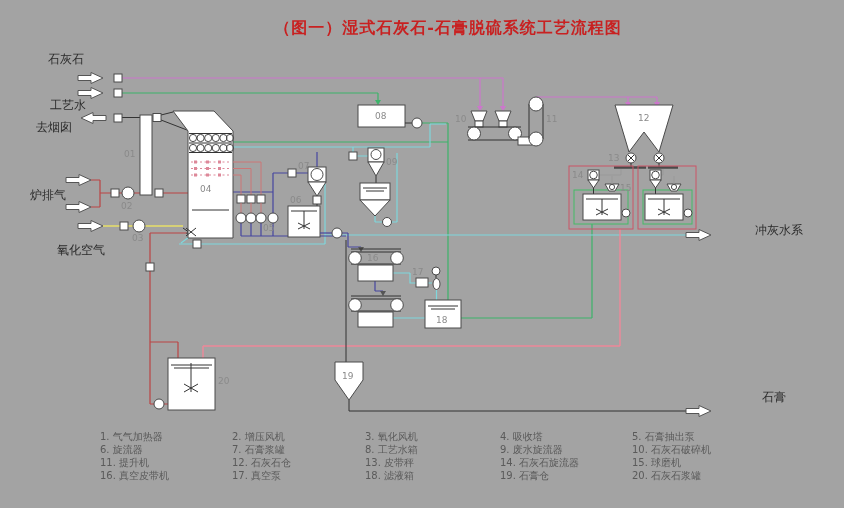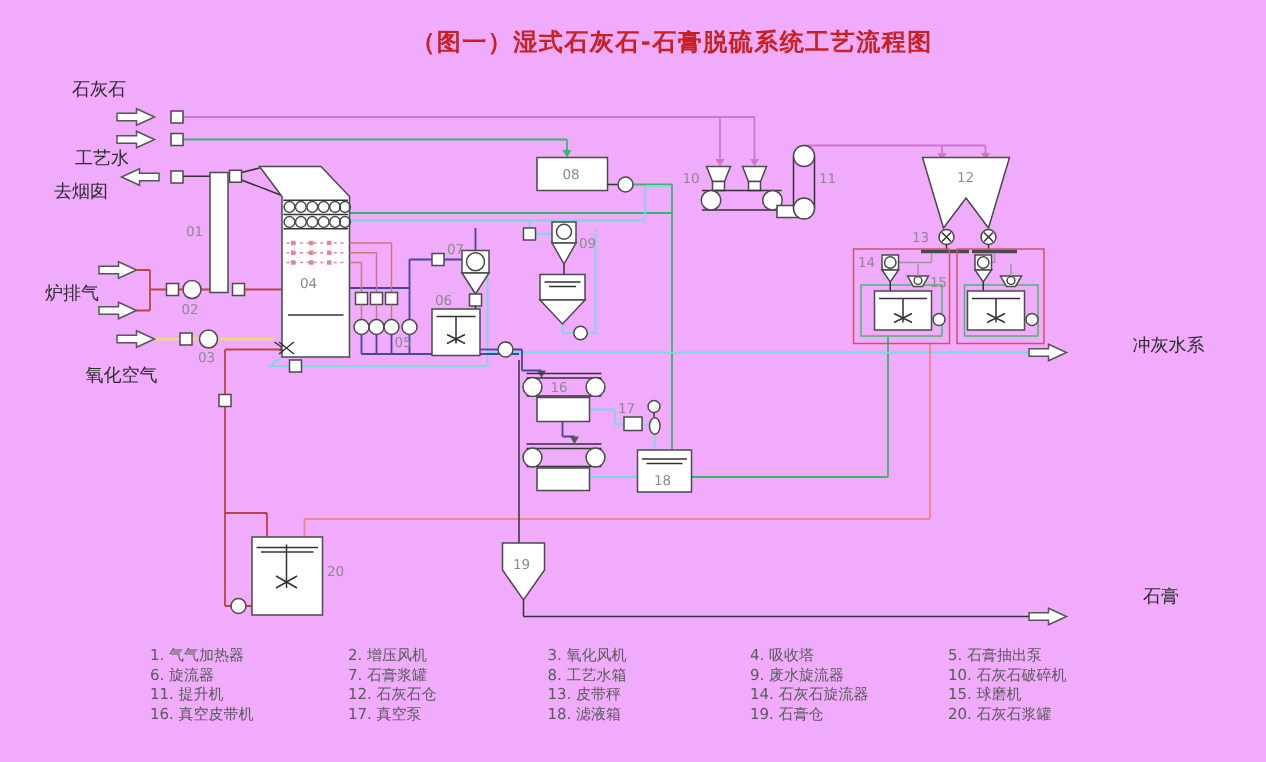--- a/index.html
+++ b/index.html
@@ -1,16 +1,16 @@
 <!DOCTYPE html>
 <html><head>
 <meta charset="utf-8">
 <style>
   html,body{margin:0;padding:0;background:#ffffff;}
-  .page{position:relative;width:844px;height:508px;background:#f0abfc;overflow:hidden;
+  .page{position:relative;width:844px;height:508px;background:#a3a3a3;overflow:hidden;
         font-family:"DejaVu Sans","Liberation Sans",sans-serif;}
   svg{position:absolute;left:0;top:0;}
   svg text{font-family:"DejaVu Sans","Liberation Sans",sans-serif;}
   .title{font-size:16px;font-weight:bold;fill:#c82121;letter-spacing:1px;}
   .lbl{font-size:12px;fill:#2b2b2b;}
   .tag{font-size:9px;fill:#8a8a8a;}
   .legend{font-size:10px;fill:#5a5a5a;}
   .out{stroke:#4a4a4a;fill:none;stroke-width:1;}
   .outf{stroke:#4a4a4a;fill:#ffffff;stroke-width:1;}
   .blk{stroke:#333;fill:none;stroke-width:1;}

